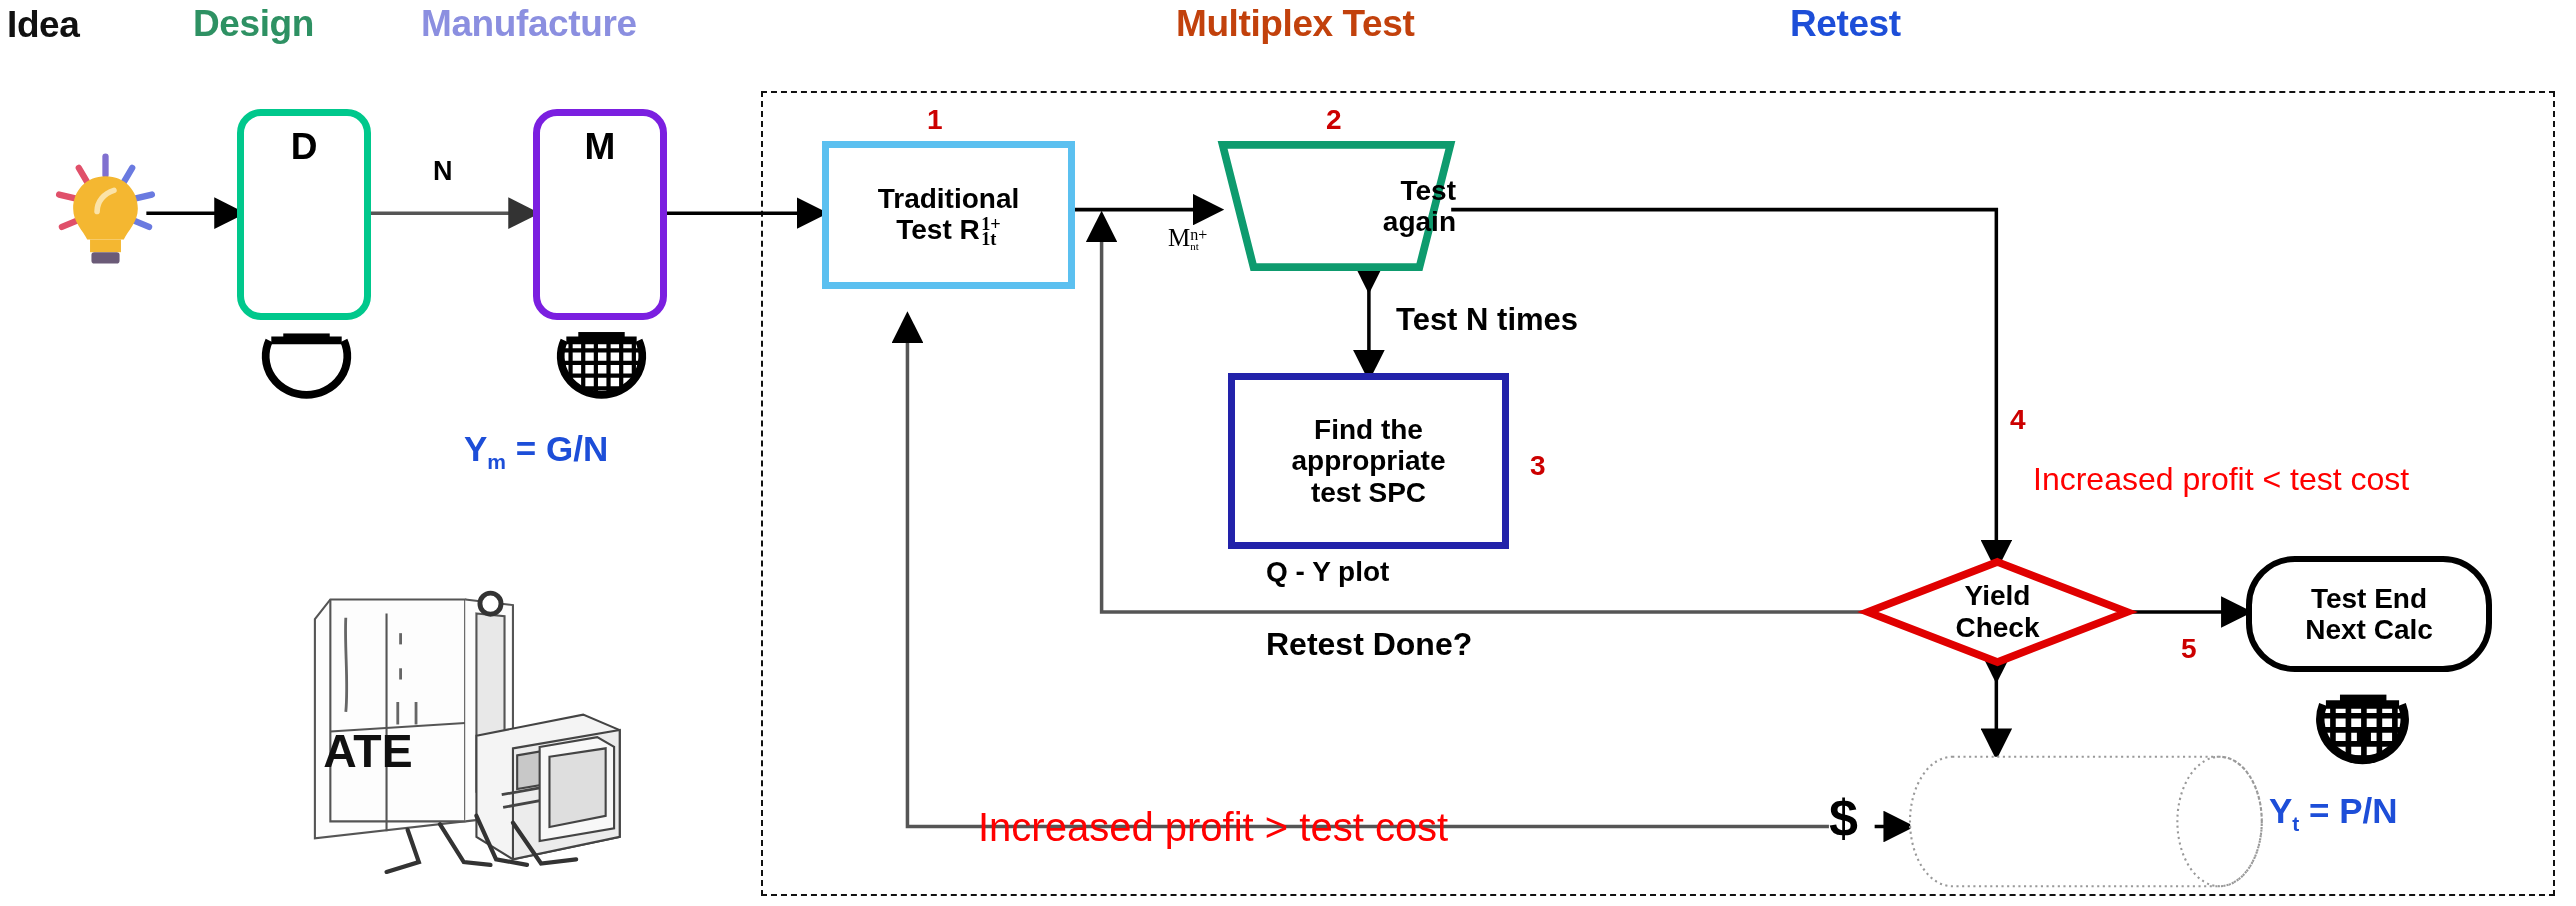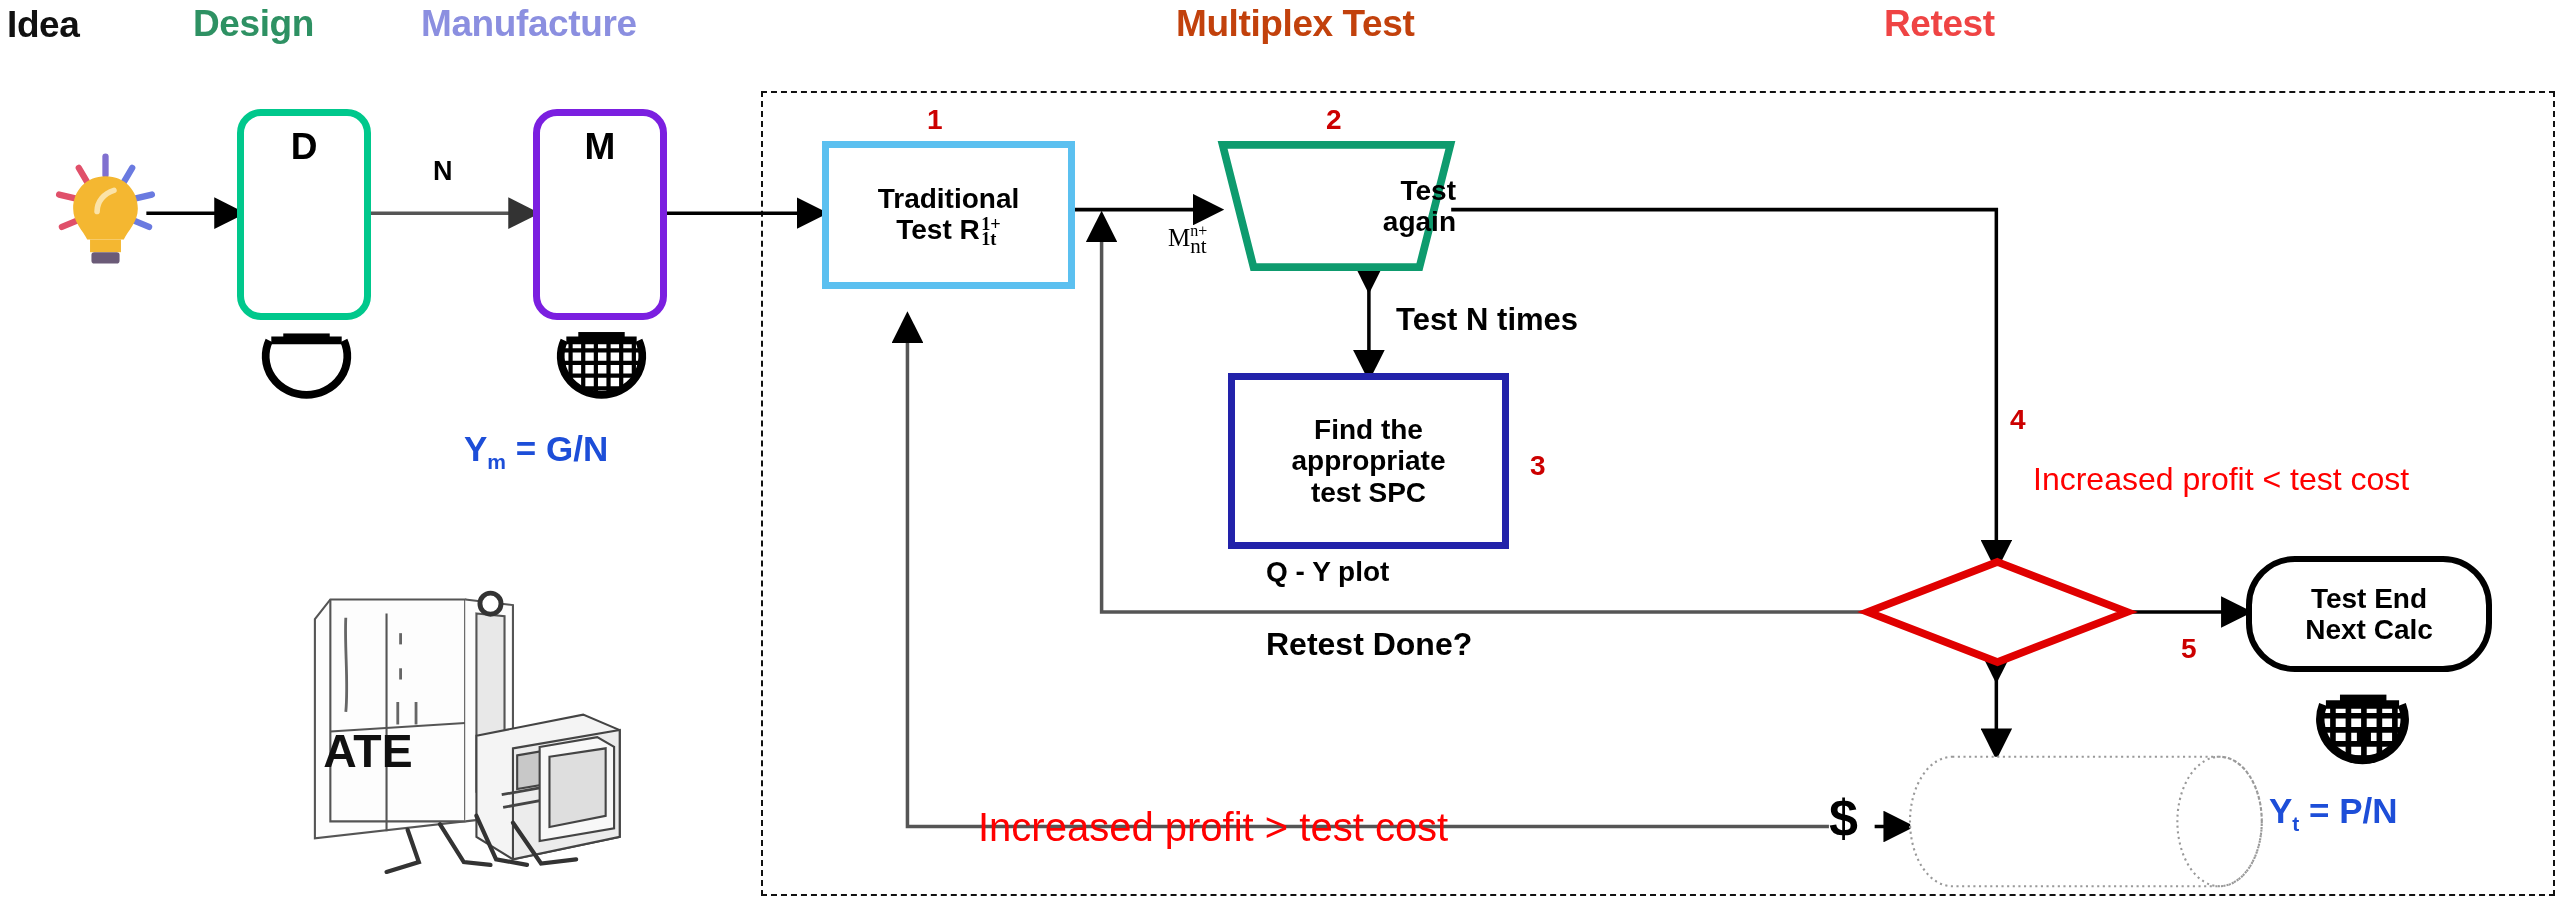--- a/index.html
+++ b/index.html
@@ -31,21 +31,21 @@
   .ln{stroke:#000;stroke-width:5;fill:none;}
   .ln-gray{stroke:#555;stroke-width:5;fill:none;}
 </style>
 </head>
 <body>
 
 <div class="abs stage-title" style="left:7px;top:4.2px;color:#111">Idea</div>
 <div class="abs stage-title" style="left:193px;top:2.8px;color:#2e9163">Design</div>
 <div class="abs stage-title" style="left:421px;top:2.8px;color:#8b8fe0">Manufacture</div>
 <div class="abs stage-title" style="left:1176px;top:2.8px;color:#c2410c">Multiplex Test</div>
-<div class="abs stage-title" style="left:1884px;top:2.8px;color:#ef4444">Retest</div>
+<div class="abs stage-title" style="left:1790px;top:2.8px;color:#1d4ed8">Retest</div>
 
 <div class="abs" style="left:761px;top:91px;width:1794px;height:805px;
             border:2.8px dashed #111;box-sizing:border-box;"></div>
 
 <div class="abs" style="left:42px;top:151px;width:127px;height:123px;">
   <svg width="127" height="123" viewBox="0 0 180 175">
     <g stroke-linecap="round">
       <line x1="90" y1="8" x2="90" y2="34" stroke="#8070d0" stroke-width="9"></line>
       <line x1="52" y1="24" x2="65" y2="46" stroke="#e0506a" stroke-width="9"></line>
       <line x1="128" y1="24" x2="115" y2="46" stroke="#6a7ae0" stroke-width="9"></line>
@@ -193,21 +193,21 @@
       <span style="display:block;font-size:18.3px;">1t</span>
     </span>
   </div>
 </div>
 
 <div class="abs redno" style="left:1326px;top:104px;">2</div>
 
 <div class="abs mathlbl" style="left:1168px;top:224px;">
   <span>M</span><span style="display:inline-block;vertical-align:middle;line-height:0.8;text-align:left;">
     <span style="display:block;font-size:16px;">n+</span>
-    <span style="display:block;font-size:21px;">nt</span>
+    <span style="display:block;font-size:11px;">nt</span>
   </span>
 </div>
 
 <div class="abs" style="left:1217px;top:139px;width:239px;height:134px;">
   <svg width="239" height="134" viewBox="0 0 340 190">
     <polygon points="8,8 332,8 288,182 52,182" fill="#fff" stroke="#0e9b6e" stroke-width="11" stroke-linejoin="miter"></polygon>
   </svg>
   <div class="abs ctr" style="left:0;top:12.7px;width:239px;height:109px;flex-direction:column;align-items:flex-end;">
     <div class="proctext">Test</div>
     <div class="proctext">again</div>
@@ -230,20 +230,24 @@
 <div class="abs blacklbl" style="left:1266px;top:626px;font-size:32px;">Retest Done?</div>
 
 <div class="abs redno" style="left:2010px;top:404px;">4</div>
 
 <div class="abs redlbl" style="left:2033px;top:461px;font-size:32px;">Increased profit &lt; test cost</div>
 
 <div class="abs" style="left:1863px;top:557px;width:269px;height:110px;">
   <svg width="269" height="110" viewBox="0 0 382 156">
     <polygon points="191,7 375,78 191,149 7,78" fill="#fff" stroke="#e00000" stroke-width="11"></polygon>
   </svg>
+  <div class="abs ctr" style="left:0;top:11.3px;width:269px;height:87px;flex-direction:column;">
+    <div class="proctext">Yield</div>
+    <div class="proctext">Check</div>
+  </div>
 </div>
 
 <div class="abs redno" style="left:2181px;top:633px;">5</div>
 
 <div class="abs procbox ctr" style="left:2246px;top:556px;width:246px;height:116px;border:6.3px solid #000;
             border-radius:49px;flex-direction:column;">
   <div class="proctext">Test End</div>
   <div class="proctext">Next Calc</div>
 </div>
 

